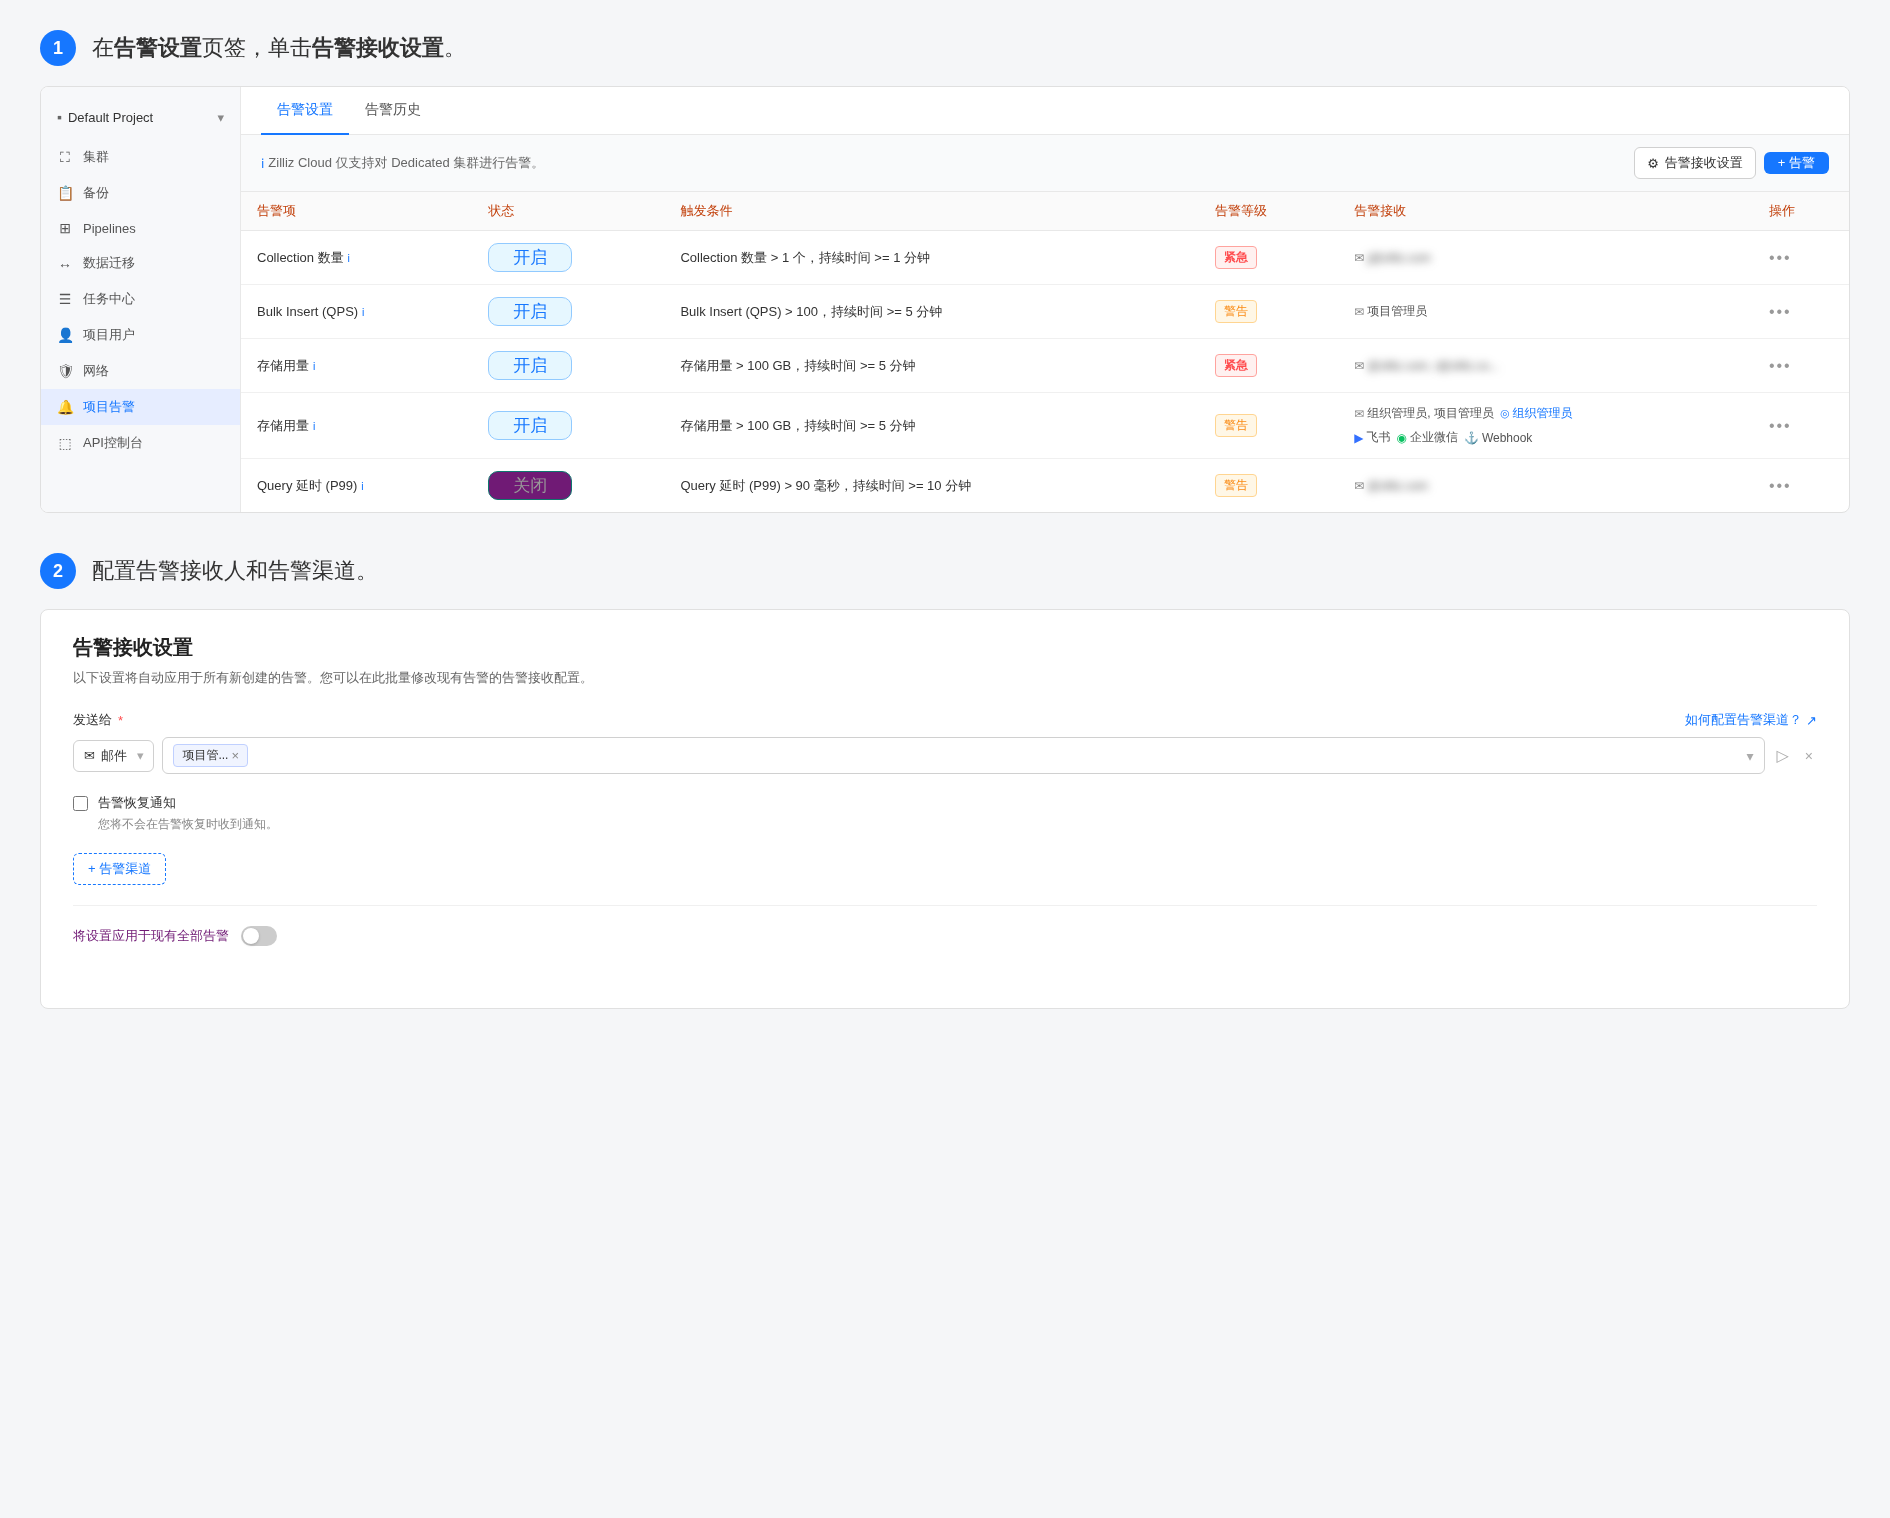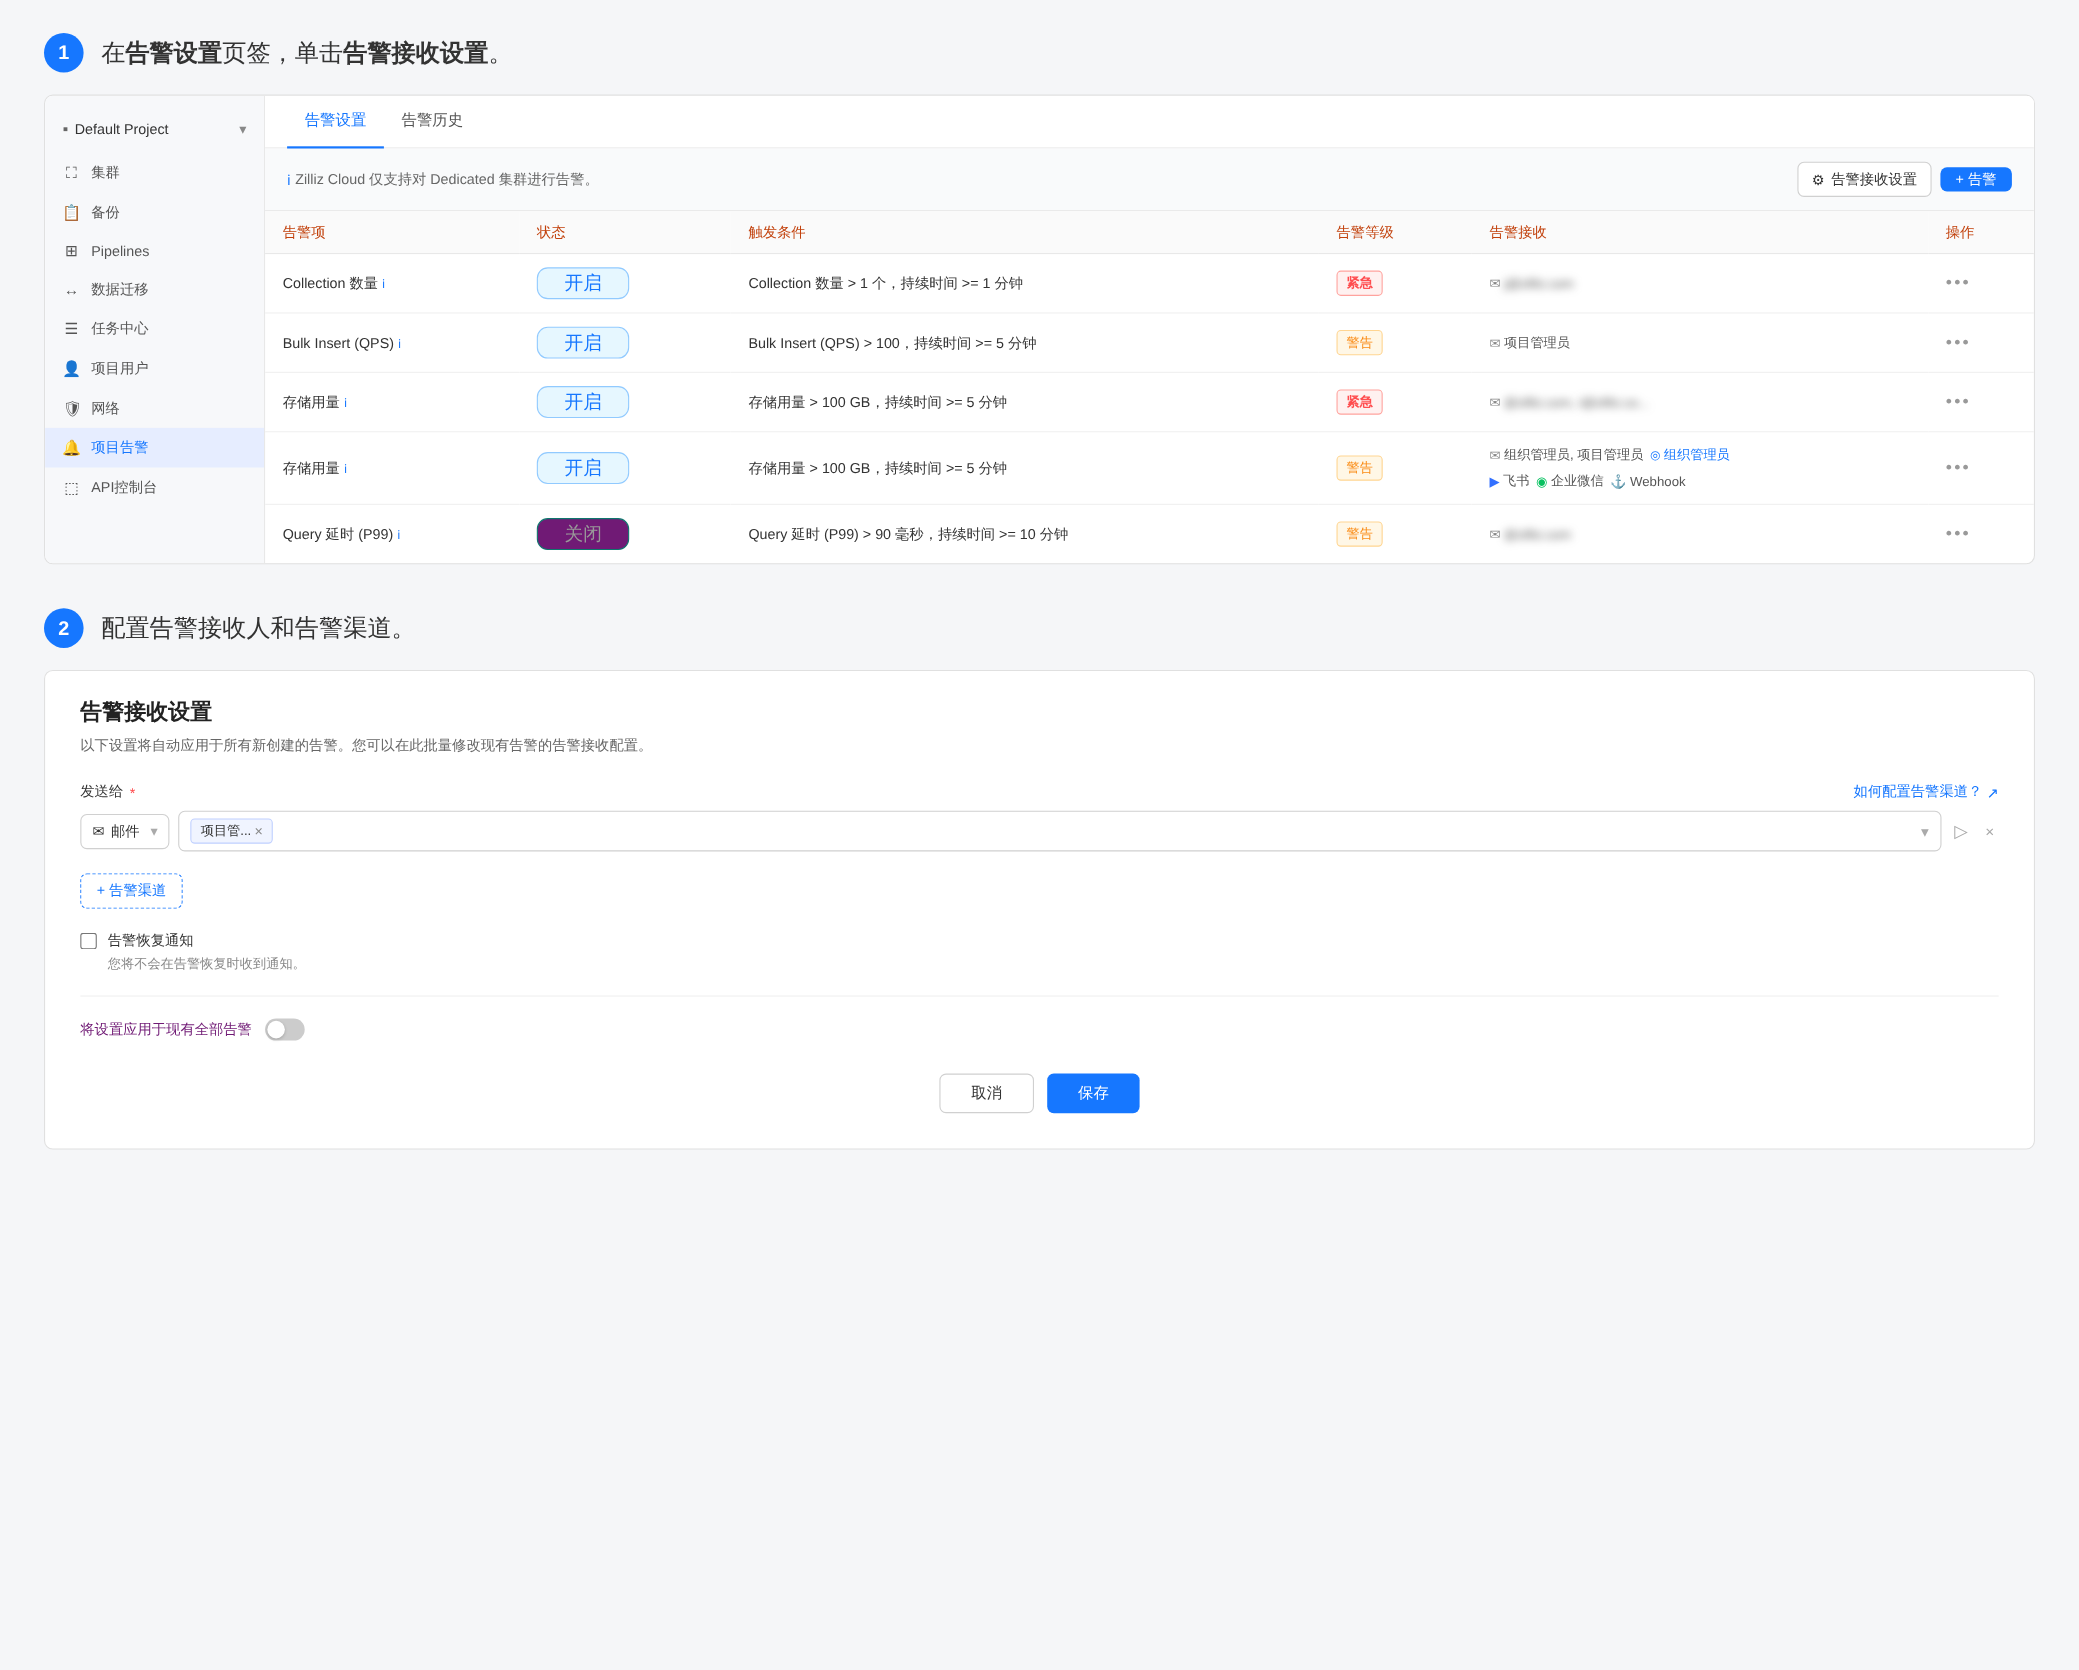--- a/index.html
+++ b/index.html
@@ -773,40 +773,36 @@
           <span>▷</span>
         </button>
         <button class="send-clear-btn" title="清除">
           <span>×</span>
         </button>
       </div>
     </div>
   </div>
 
   <div class="form-row">
-    <button class="btn-add-channel">+ 告警渠道</button>
-  </div>
-
-  <div class="form-row">
     <div class="checkbox-row">
       <input type="checkbox" class="checkbox-input" style="">
       <div>
         <div class="checkbox-label">告警恢复通知</div>
         <div class="checkbox-desc">您将不会在告警恢复时收到通知。</div>
       </div>
     </div>
+  </div>
+
+  <div class="form-row">
+    <button class="btn-add-channel">+ 告警渠道</button>
   </div>
 
   <hr class="divider">
 
   <div class="toggle-row">
     <span class="toggle-label">将设置应用于现有全部告警</span>
     <div class="toggle-switch">
       <div class="track"></div>
       <div class="thumb"></div>
     </div>
   </div>
 
-  <div class="form-buttons">
-    <button class="btn-cancel">取消</button>
-    <button class="btn-save">保存</button>
-  </div>
 </div>
 
 </body></html>

